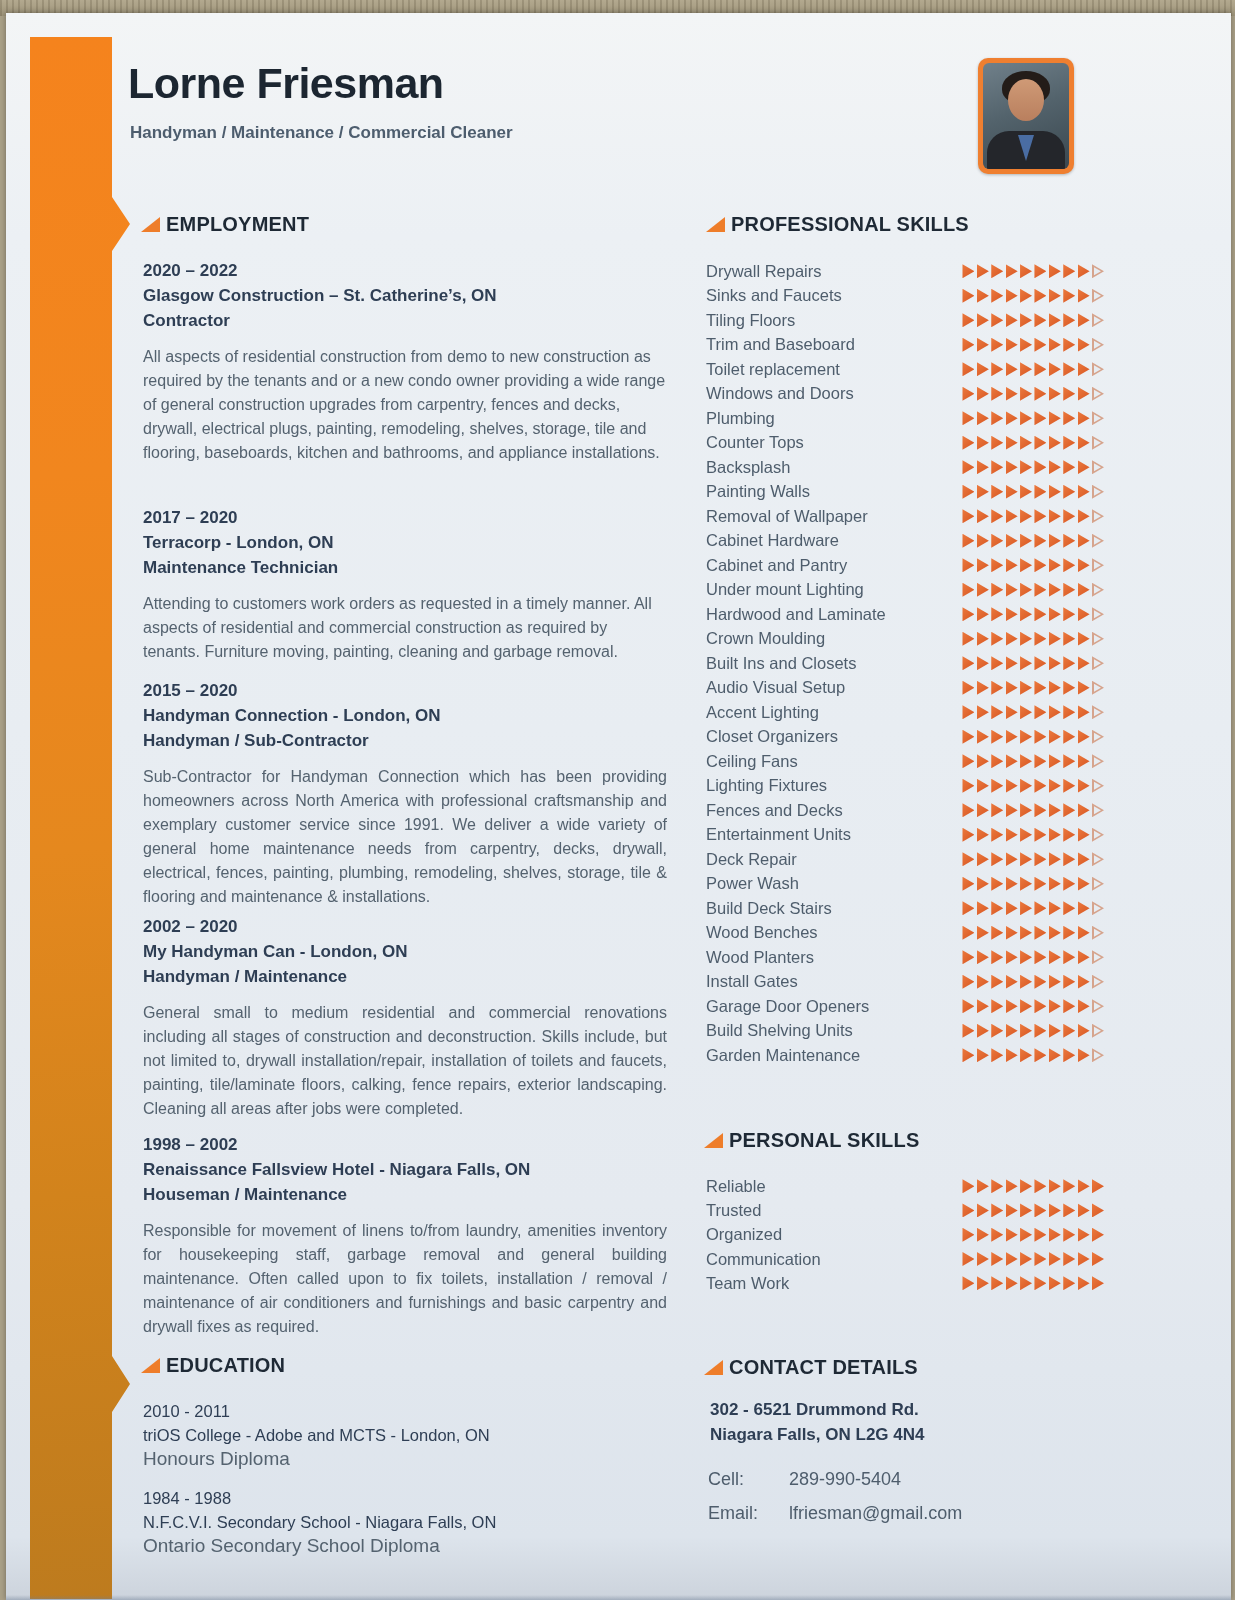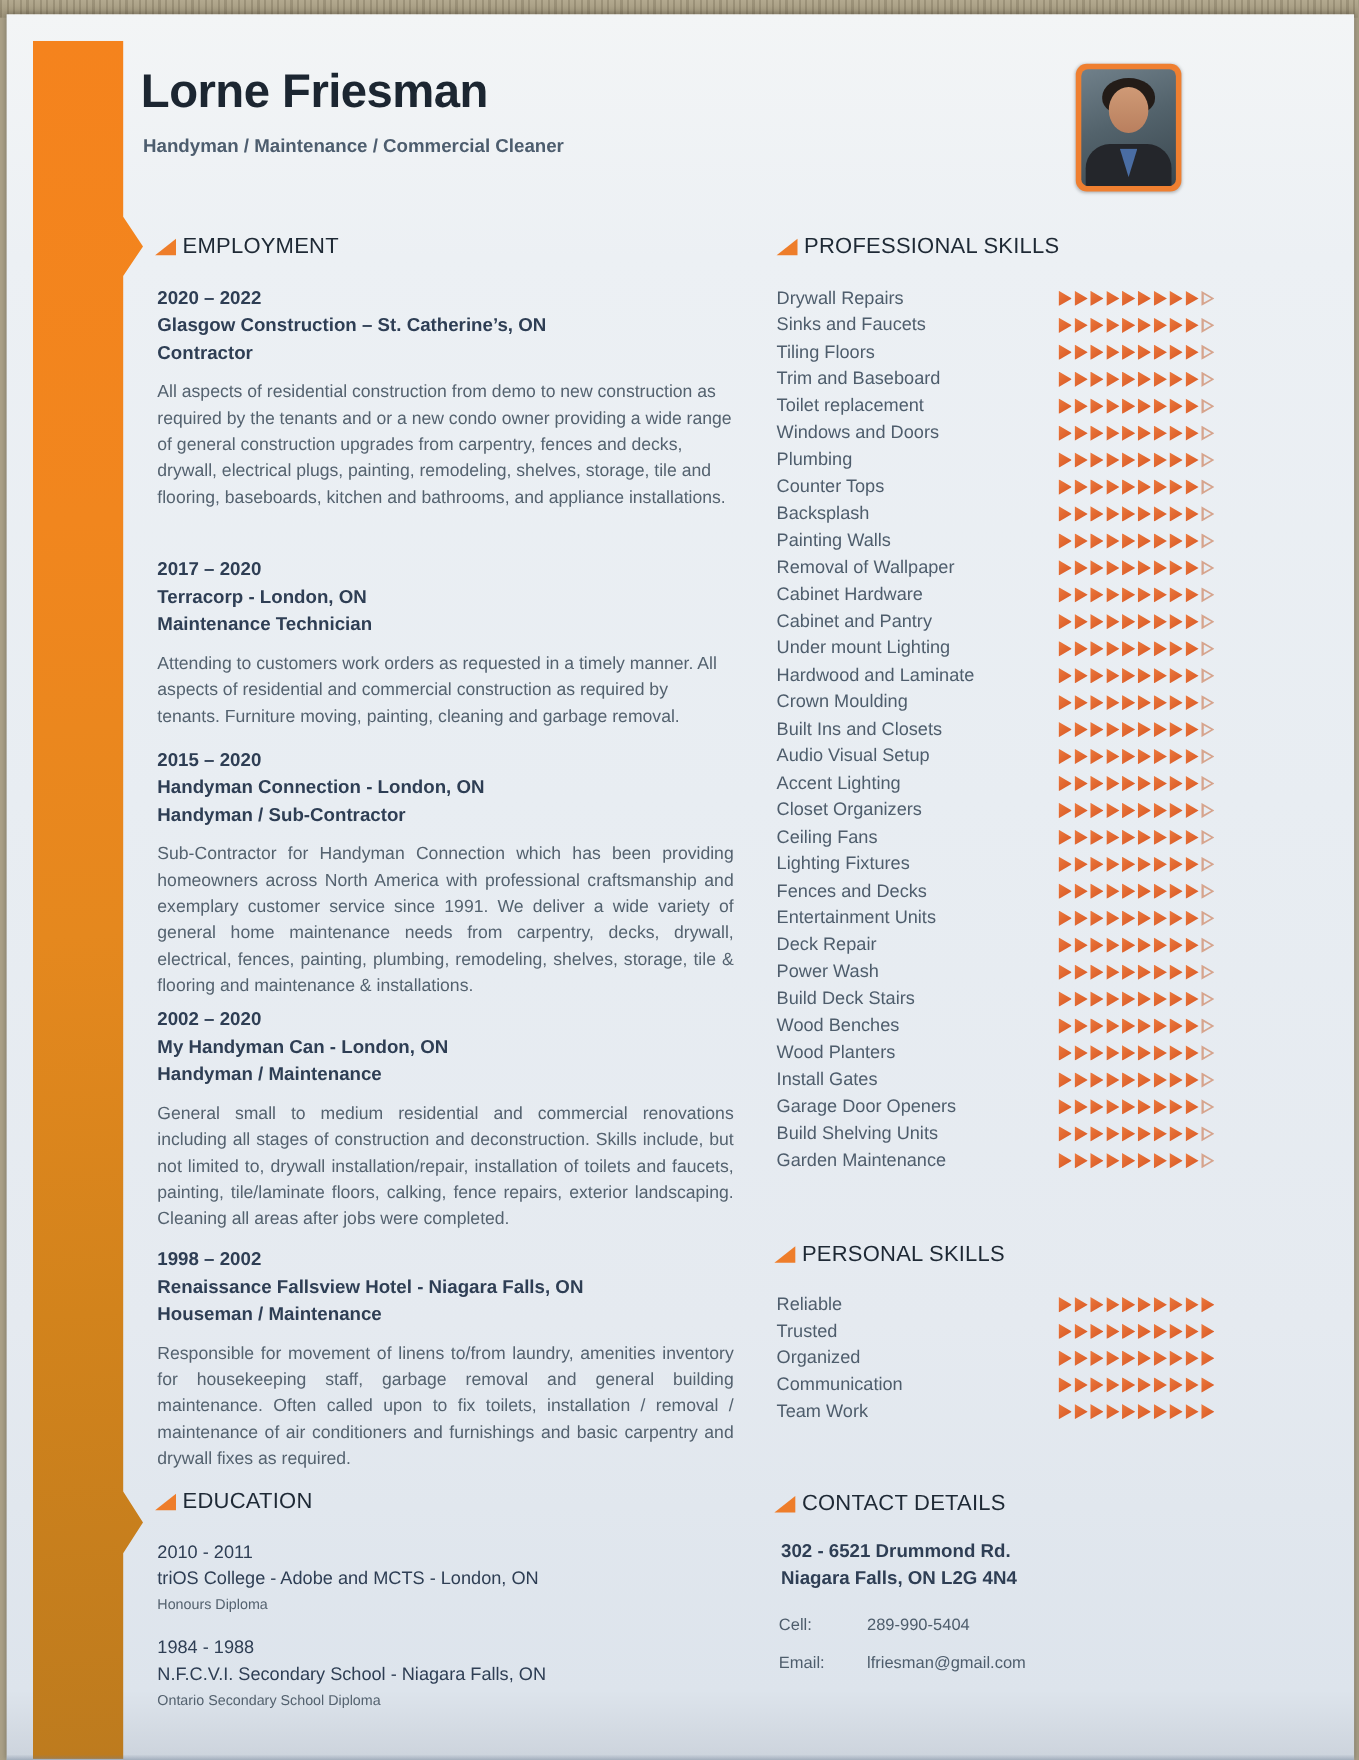--- a/index.html
+++ b/index.html
@@ -29,21 +29,21 @@
     border-radius:50% 50% 45% 45%;background:#231c18;}
   .photo-face{position:absolute;left:50%;top:16px;transform:translateX(-50%);width:36px;height:42px;
     border-radius:50%;background:linear-gradient(180deg,#cf9a76,#b97f5e);}
   .photo-suit{position:absolute;left:50%;bottom:-4px;transform:translateX(-50%);width:78px;height:42px;
     border-radius:22px 22px 0 0;background:#24262b;}
   .photo-shirt{position:absolute;left:50%;bottom:8px;transform:translateX(-50%);width:16px;height:26px;
     background:#4a6da3;clip-path:polygon(0 0,100% 0,50% 100%);}
   
   .sec-head{position:absolute;display:flex;align-items:center;}
   .tri-icon{width:0;height:0;border-left:19px solid transparent;border-bottom:15px solid #ee7d2a;margin-right:6px;}
-  .sec-title{font-size:20px;font-weight:400;color:#1e2935;letter-spacing:.2px;}
+  .sec-title{font-size:20px;font-weight:700;color:#1e2935;letter-spacing:.2px;}
   #employment-head{left:135px;top:200px;}
   #education-head{left:135px;top:1341px;}
   #proskills-head{left:700px;top:200px;}
   #perskills-head{left:698px;top:1116px;}
   #contact-head{left:698px;top:1343px;}
   
   #jobs-list{position:absolute;left:137px;top:0;width:524px;}
   .job{position:absolute;left:0;width:524px;}
   .job:nth-child(1){top:245px;}
   .job:nth-child(2){top:492px;}
@@ -52,38 +52,38 @@
   .job:nth-child(5){top:1119px;}
   .job-period,.job-company,.job-role{font-size:17px;font-weight:700;color:#2e3e54;line-height:25px;}
   .job-desc{margin-top:12px;font-size:16px;line-height:24px;color:#54626f;text-align:justify;}
   .job:nth-child(1) .job-desc,.job:nth-child(2) .job-desc{text-align:left;}
   
   #edu-list{position:absolute;left:137px;top:0;width:524px;}
   .edu{position:absolute;left:0;width:524px;}
   .edu:nth-child(1){top:1386px;}
   .edu:nth-child(2){top:1473px;}
   .edu-period,.edu-school{font-size:16.5px;font-weight:400;color:#2e3e54;line-height:24px;}
-  .edu-cred{font-size:13px;color:#54626f;line-height:24px;}
+  .edu-cred{font-size:19px;color:#54626f;line-height:24px;}
   
   .skill-list{position:absolute;left:700px;width:398px;}
   #pro-list{top:246px;}
   #per-list{top:1161px;}
   .skill-row{display:flex;align-items:center;justify-content:space-between;height:24.5px;}
   #per-list .skill-row{height:24.3px;}
   .skill-label{font-size:16.5px;color:#4e5d6c;white-space:nowrap;}
   .arrows{display:flex;align-items:center;}
   .arr{position:relative;width:12px;height:14px;margin-left:2.4px;
     clip-path:polygon(0 0,100% 50%,0 100%);
     background:linear-gradient(135deg,#ec7a3e 0%,#dd602a 70%);}
   .arr.hollow{background:#d6a48d;}
   .arr.hollow::after{content:"";position:absolute;left:2px;top:3px;right:3px;bottom:3px;
     clip-path:polygon(0 0,100% 50%,0 100%);background:#e7ecf1;}
   
   .contact-addr{position:absolute;left:704px;top:1384px;font-size:17px;font-weight:700;color:#2e3e54;line-height:25px;}
-  .contact-row{position:absolute;left:702px;font-size:15px;color:#4e5d6c;}
+  .contact-row{position:absolute;left:702px;font-size:18px;color:#4e5d6c;}
   #contact-cell{top:1456px;}
   #contact-email{top:1490px;}
   .contact-label{display:inline-block;width:76px;}
   .bottom-edge{position:absolute;left:0;bottom:0;width:100%;height:5px;
     background:linear-gradient(180deg,rgba(120,135,155,0) 0%,rgba(110,128,150,.45) 100%);}
 </style>
 </head>
 <body>
 
 <div class="page">

